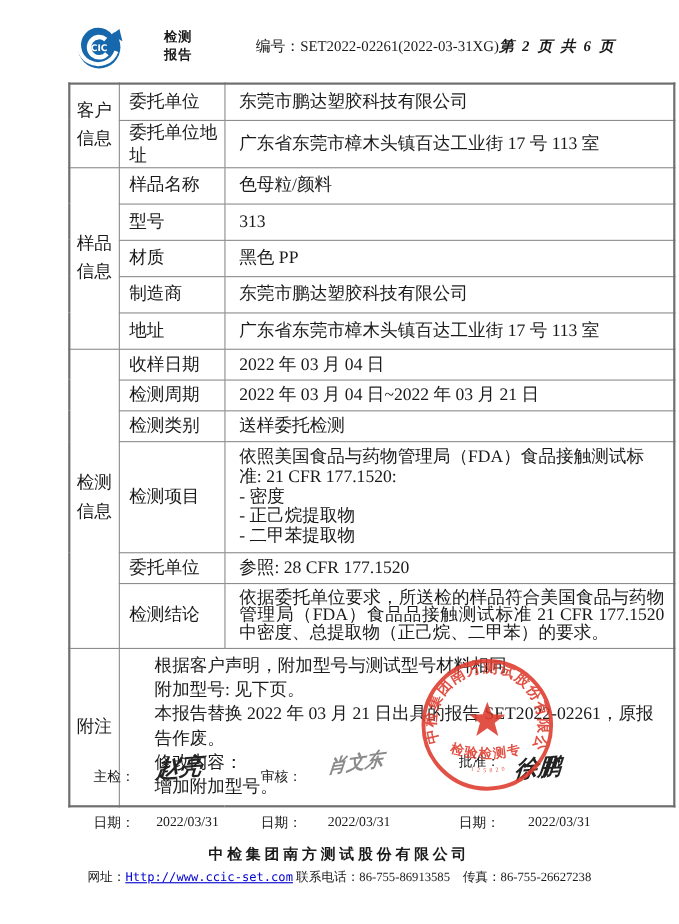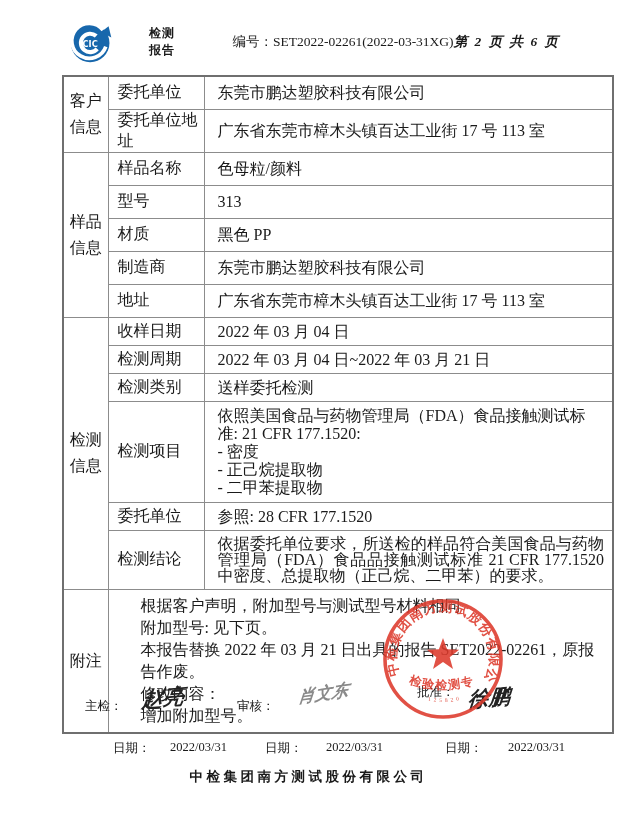--- a/index.html
+++ b/index.html
@@ -29,21 +29,21 @@
   tr.h33 { height:33px; }
   tr.h26 { height:26px; }
   td.note { line-height:22px; vertical-align:middle;padding-left:32px; }
 
   
   .sigzone { position:absolute; left:0; top:668px; width:617px; height:96px; font-size:12.5px; }
   .sigzone .lab { position:absolute; white-space:nowrap; }
   .sig { position:absolute; font-style:italic; font-weight:bold; font-size:21px; color:#222;
          transform:rotate(-5deg) skewX(-10deg); white-space:nowrap; }
   .sig.light { color:#8a8a8a; font-size:17px; transform:rotate(-8deg) skewX(-14deg); }
-  .dt { position:absolute; white-space:nowrap; font-size:12.5px;margin-left:28px; }
+  .dt { position:absolute; white-space:nowrap; font-size:12.5px; }
 
   
   .seal { position:absolute; left:380px; top:596px; width:126px; height:126px; opacity:.88; pointer-events:none; }
 
   
   .ftr { position:absolute; left:0; top:768px; width:617px; text-align:center; }
   .ftr-co { font-weight:bold; font-size:13.5px; letter-spacing:3.5px; }
   .ftr-line { font-size:11.5px; margin-top:4px; }
   .ftr-url { color:#0000cc; text-decoration:underline; font-family:"DejaVu Sans Mono",monospace; font-size:11px; }
 </style>
@@ -171,15 +171,19 @@
       <textPath href="#sealCap" startOffset="4">检验检测专用章</textPath>
     </text>
     <path id="sealNum" d="M42,103 Q63,109 84,103" fill="none"></path>
     <text font-size="5.5" fill="#dd3a2c" letter-spacing="3">
       <textPath href="#sealNum" startOffset="6">1258207</textPath>
     </text>
   </svg>
 
   <div class="ftr">
     <div class="ftr-co">中检集团南方测试股份有限公司</div>
+    <div class="ftr-line">
+      <span>网址：</span><a class="ftr-url" href="#">Http://www.ccic-set.com</a>
+      <span>联系电话：86-755-86913585　传真：86-755-26627238</span>
+    </div>
   </div>
 
 </div>
 
 </body></html>

